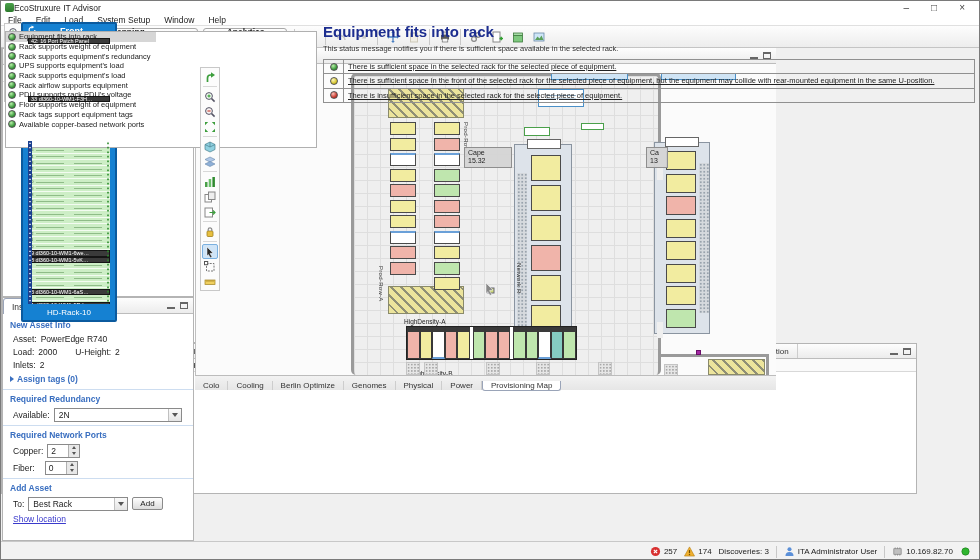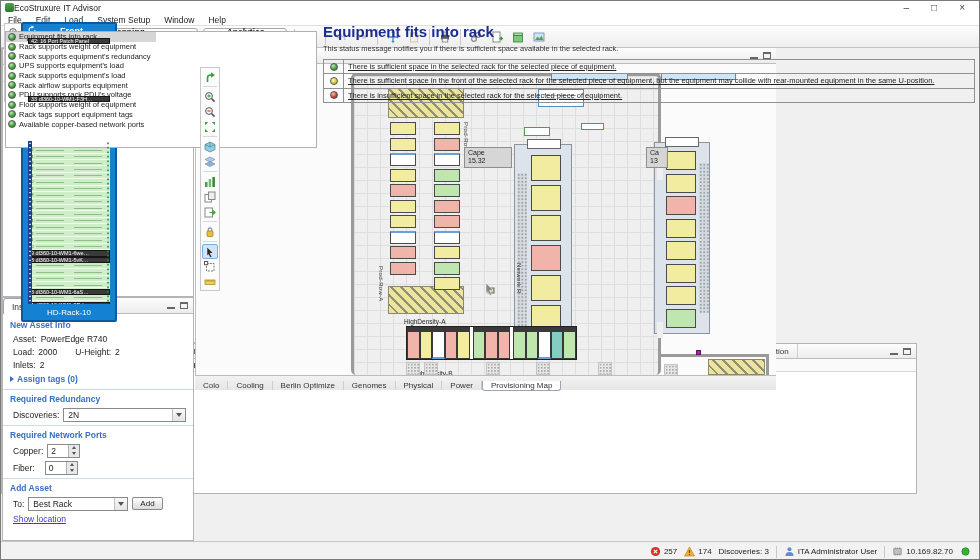--- a/index.html
+++ b/index.html
@@ -349,21 +349,21 @@
             <span class="fval">2</span>
           </div>
         <div class="tagrow">
             <i class="tri-r"></i>
             <span>Assign tags (0)</span>
           </div>
       </div>
       <div class="sect">
         <div class="shead">Required Redundancy</div>
         <div class="frow">
-            <span class="flab">Discoveries:</span>
+            <span class="flab">Available:</span>
           <span class="ddl w130">
               <span>2N</span>
               <span class="ddarrow">
                 <i class="tri-d"></i>
               </span>
             </span>
           </div>
       </div>
       <div class="sect">
         <div class="shead">Required Network Ports</div>

